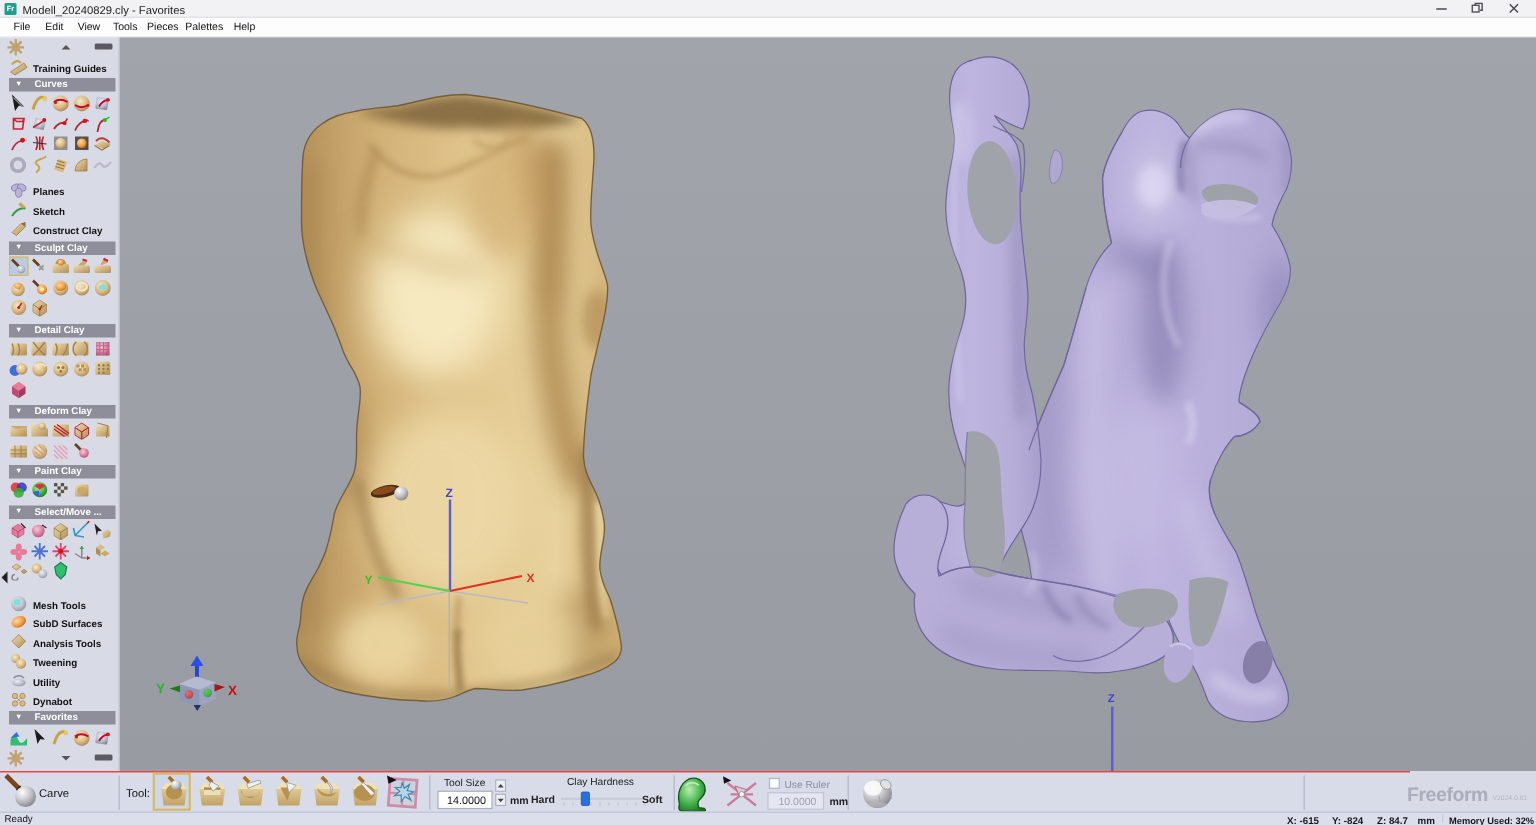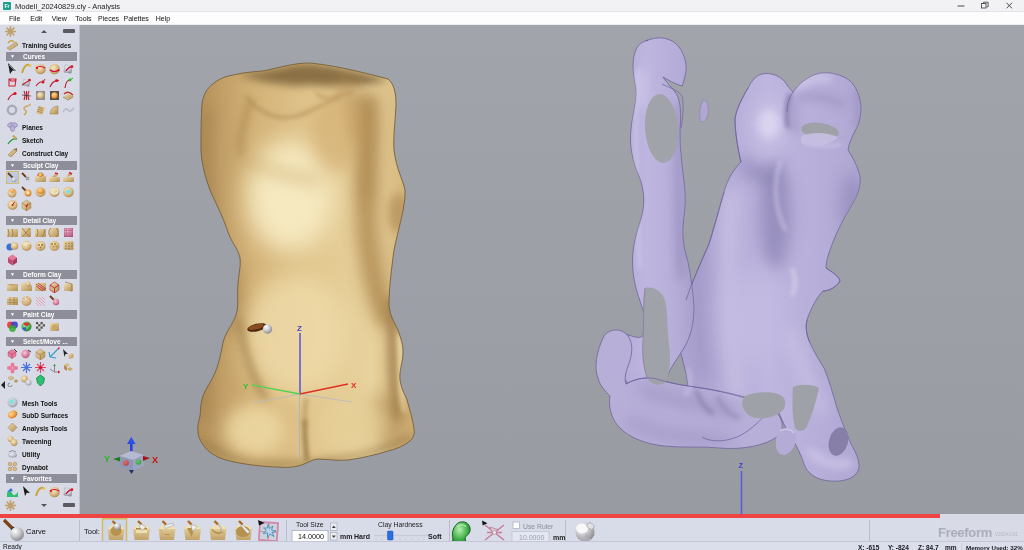--- a/index.html
+++ b/index.html
@@ -3,33 +3,33 @@
 *{margin:0;padding:0;box-sizing:border-box}
 html,body{width:1024px;height:550px;overflow:hidden}
 body{font-family:"Liberation Sans",sans-serif;position:relative;background:#d8dae5;font-size:7px;color:#111}
 #titlebar{position:absolute;left:0;top:0;width:1024px;height:12px;background:#f2f1f4;border-bottom:1px solid #e3e2e6}
 #ticon{position:absolute;left:3px;top:2px;width:8px;height:8px;background:#1d9e8f;border-radius:1px;color:#fff;font-size:5px;font-weight:bold;text-align:center;line-height:8px}
 #ttext{position:absolute;left:15px;top:2px;font-size:7.5px;color:#222}
 #menubar{position:absolute;left:0;top:12px;width:1024px;height:13px;background:#fdfdfd;border-bottom:1px solid #ededf0}
 .mitem{display:inline-block;margin-top:2.5px;font-size:7px;color:#111}
 #panel{position:absolute;left:0;top:25px;width:80px;height:489px;background:#d8dae5;border-right:1px solid #c0c2cf}
 #viewport{position:absolute;left:80px;top:25px;width:944px;height:489px;background:linear-gradient(#a2a4ac,#9a9ca3)}
-#toolbar{position:absolute;left:0;top:514px;width:940px;height:27px;background:#d8dbe8;border-top:4px solid #ef4444}
+#toolbar{position:absolute;left:0;top:514px;width:940px;height:27px;background:#d8dbe8;border-top:1px solid #ef4444}
 #statusbar{position:absolute;left:0;top:541px;width:1024px;height:9px;background:#dbdfec;border-top:1px solid #c4c8d6;font-size:6.5px}
 .hdr{position:relative;margin:1px 2px 1px 6px;width:71px;height:9px;background:#8d8e99;color:#fff;font-weight:bold;font-size:6.5px;line-height:9px}
 .hdr span{margin-left:17px}
 .hdr b{position:absolute;left:4px;top:0px;font-size:5px;font-weight:normal}
 .lrow{position:relative;margin-left:6px;height:13px;line-height:13px;font-weight:bold;font-size:6.5px;white-space:nowrap}
 .lrow svg{vertical-align:-3px;margin-right:3px}
 .irow{margin-left:6px;height:13.5px;white-space:nowrap}
 .irow svg{margin-right:1px;vertical-align:top}
 </style></head><body>
 <div id="titlebar">
  <div id="ticon">Fr</div>
-    <div id="ttext">Modell_20240829.cly - Analysis</div>
+    <div id="ttext">Modell_20240829.cly - Favorites</div>
  <svg style="position:absolute;left:0;top:0" width="1024" height="12">
  <path d="M957.5,6 h7" stroke="#4a4a4f" stroke-width="1"></path>
  <rect x="981.5" y="3.5" width="4.5" height="4.5" fill="none" stroke="#4a4a4f" stroke-width="0.9"></rect>
  <path d="M983.5,3.5 v-1.3 h4.6 v4.6 h-1.4" fill="none" stroke="#4a4a4f" stroke-width="0.9"></path>
  <path d="M1006.5,2.8 l5.5,5.5 M1012,2.8 l-5.5,5.5" stroke="#4a4a4f" stroke-width="1"></path>
 </svg>
 </div>
 <div id="menubar">
  <span class="mitem" style="margin-left:9px">File</span>
  <span class="mitem" style="margin-left:8px">Edit</span>

